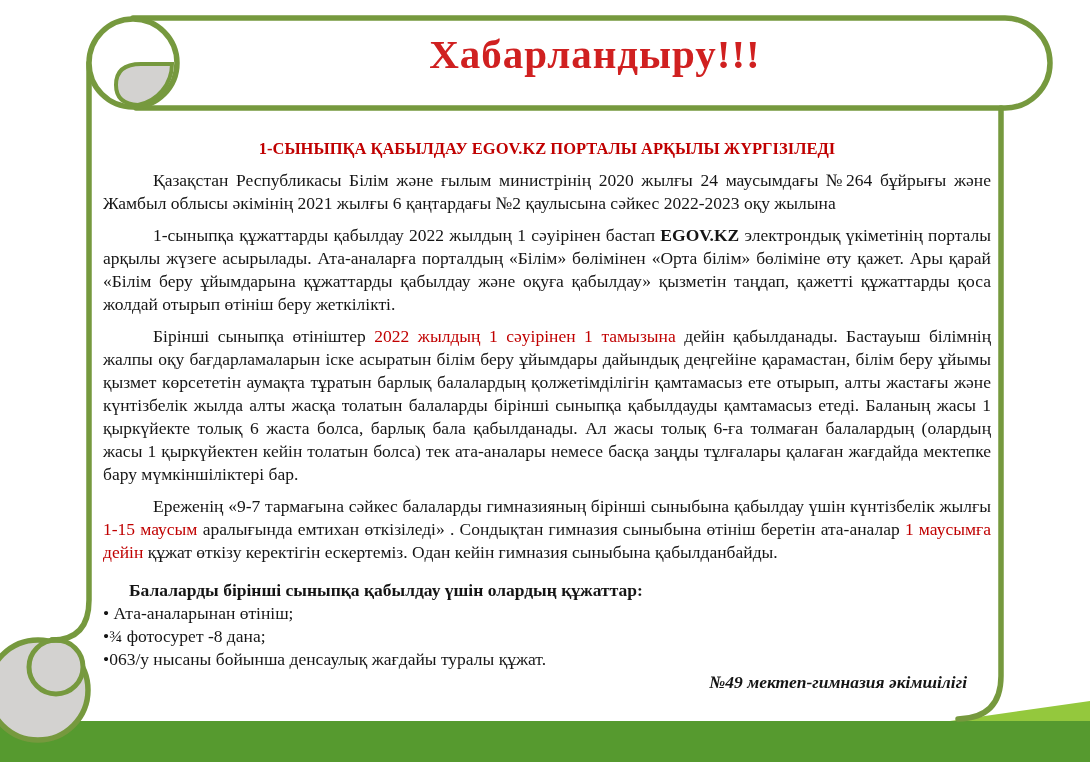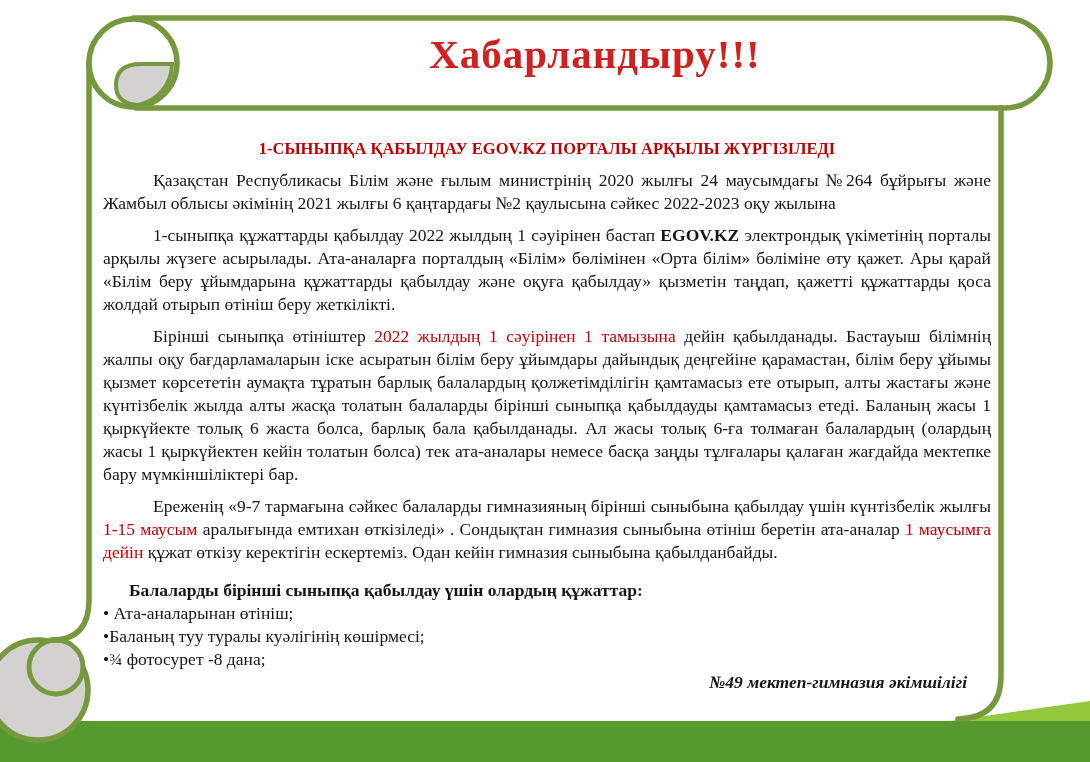--- a/index.html
+++ b/index.html
@@ -78,17 +78,17 @@
   <div class="ann-heading">1-СЫНЫПҚА ҚАБЫЛДАУ EGOV.KZ ПОРТАЛЫ АРҚЫЛЫ ЖҮРГІЗІЛЕДІ</div>
   <div>
       <p class="para indent"><span>Қазақстан Республикасы Білім және ғылым министрінің 2020 жылғы 24 маусымдағы №264 бұйрығы және Жамбыл облысы әкімінің 2021 жылғы 6 қаңтардағы №2 қаулысына сәйкес 2022-2023 оқу жылына</span></p>
       <p class="para indent"><span>1-сыныпқа құжаттарды қабылдау 2022 жылдың 1 сәуірінен бастап </span><span class="b">EGOV.KZ</span><span> электрондық үкіметінің порталы арқылы жүзеге асырылады. Ата-аналарға порталдың «Білім» бөлімінен «Орта білім» бөліміне өту қажет. Ары қарай «Білім беру ұйымдарына құжаттарды қабылдау және оқуға қабылдау» қызметін таңдап, қажетті құжаттарды қоса жолдай отырып өтініш беру жеткілікті.</span></p>
       <p class="para indent"><span>Бірінші сыныпқа өтініштер </span><span class="rb">2022 жылдың 1 сәуірінен 1 тамызына</span><span> дейін қабылданады. Бастауыш білімнің жалпы оқу бағдарламаларын іске асыратын білім беру ұйымдары дайындық деңгейіне қарамастан, білім беру ұйымы қызмет көрсететін аумақта тұратын барлық балалардың қолжетімділігін қамтамасыз ете отырып, алты жастағы және күнтізбелік жылда алты жасқа толатын балаларды бірінші сыныпқа қабылдауды қамтамасыз етеді. Баланың жасы 1 қыркүйекте толық 6 жаста болса, барлық бала қабылданады. Ал жасы толық 6-ға толмаған балалардың (олардың жасы 1 қыркүйектен кейін толатын болса) тек ата-аналары немесе басқа заңды тұлғалары қалаған жағдайда мектепке бару мүмкіншіліктері бар.</span></p>
       <p class="para indent"><span>Ереженің «9-7 тармағына сәйкес балаларды гимназияның бірінші сыныбына қабылдау үшін күнтізбелік жылғы </span><span class="rb">1-15 маусым</span><span> аралығында емтихан өткізіледі» . Сондықтан гимназия сыныбына өтініш беретін ата-аналар </span><span class="rb">1 маусымға дейін</span><span> құжат өткізу керектігін ескертеміз. Одан кейін гимназия сыныбына қабылданбайды.</span></p>
     </div>
   <div class="docs-heading">Балаларды бірінші сыныпқа қабылдау үшін олардың құжаттар:</div>
   <div>
       <div class="doc-item">• Ата-аналарынан өтініш;</div>
-      <div class="doc-item">•Баланың туу туралы куәлігінің көшірмесі;</div>
       <div class="doc-item">•¾ фотосурет -8 дана;</div>
+      <div class="doc-item">•063/у нысаны бойынша денсаулық жағдайы туралы құжат.</div>
     </div>
   <div class="signature">№49 мектеп-гимназия әкімшілігі</div>
 </div>
 
 </body></html>

